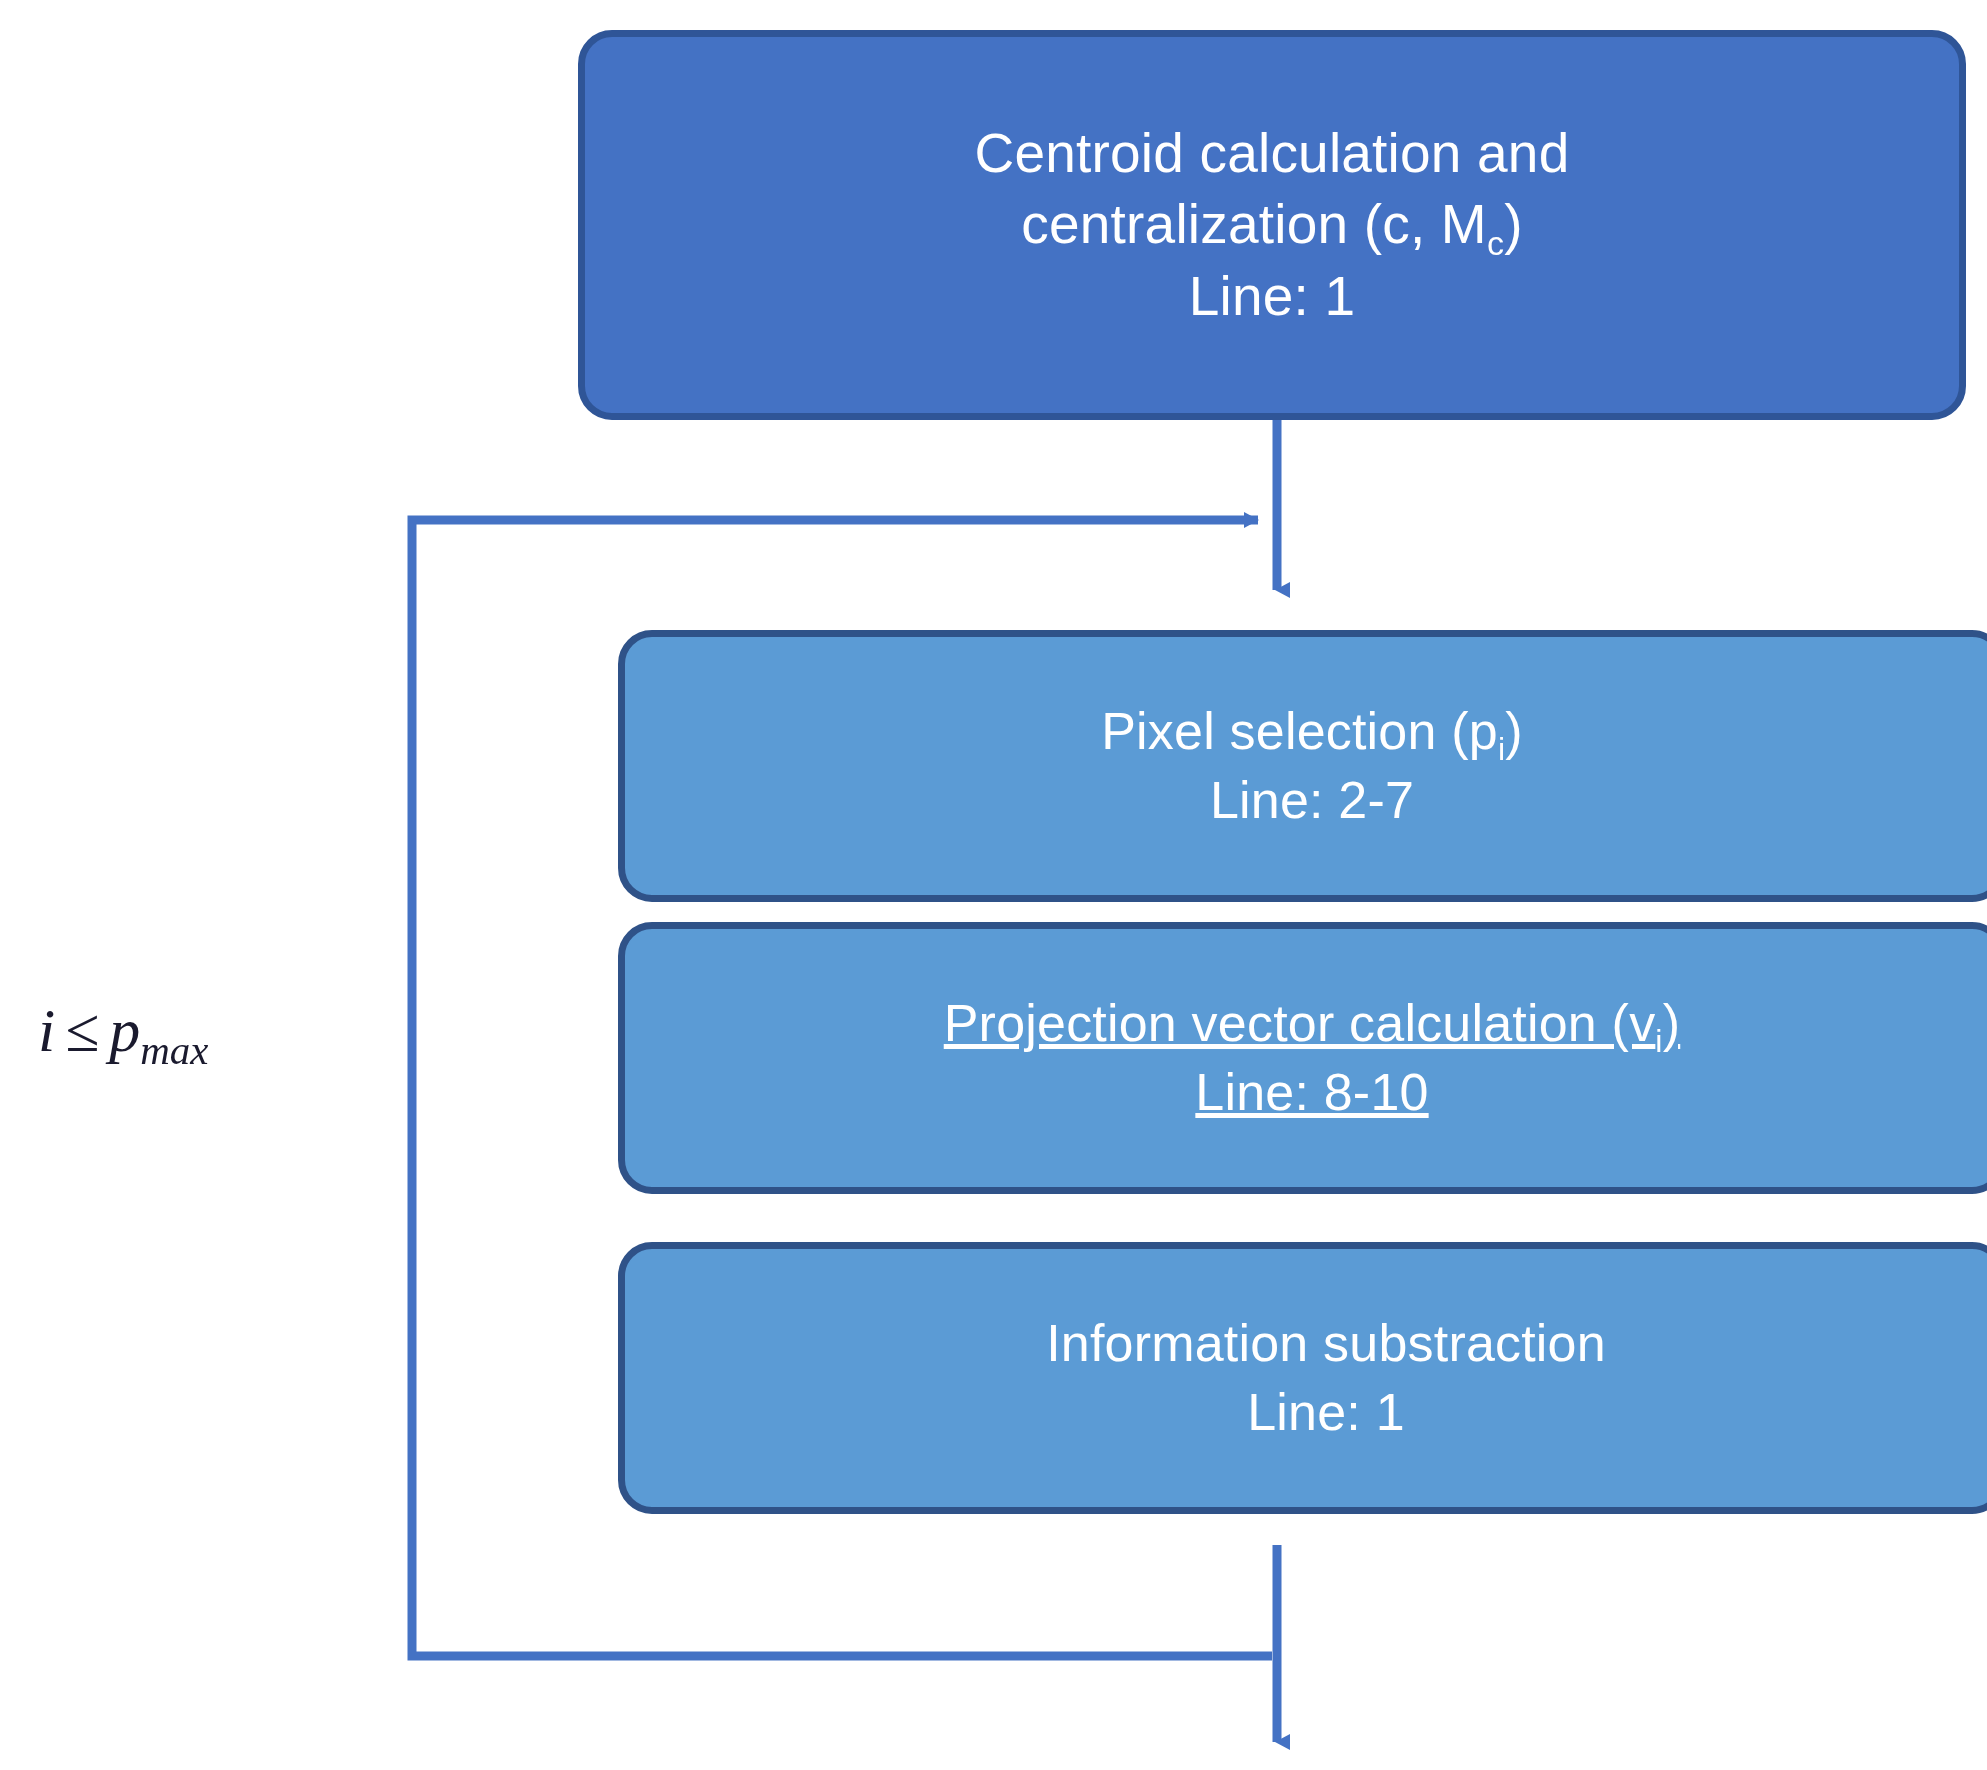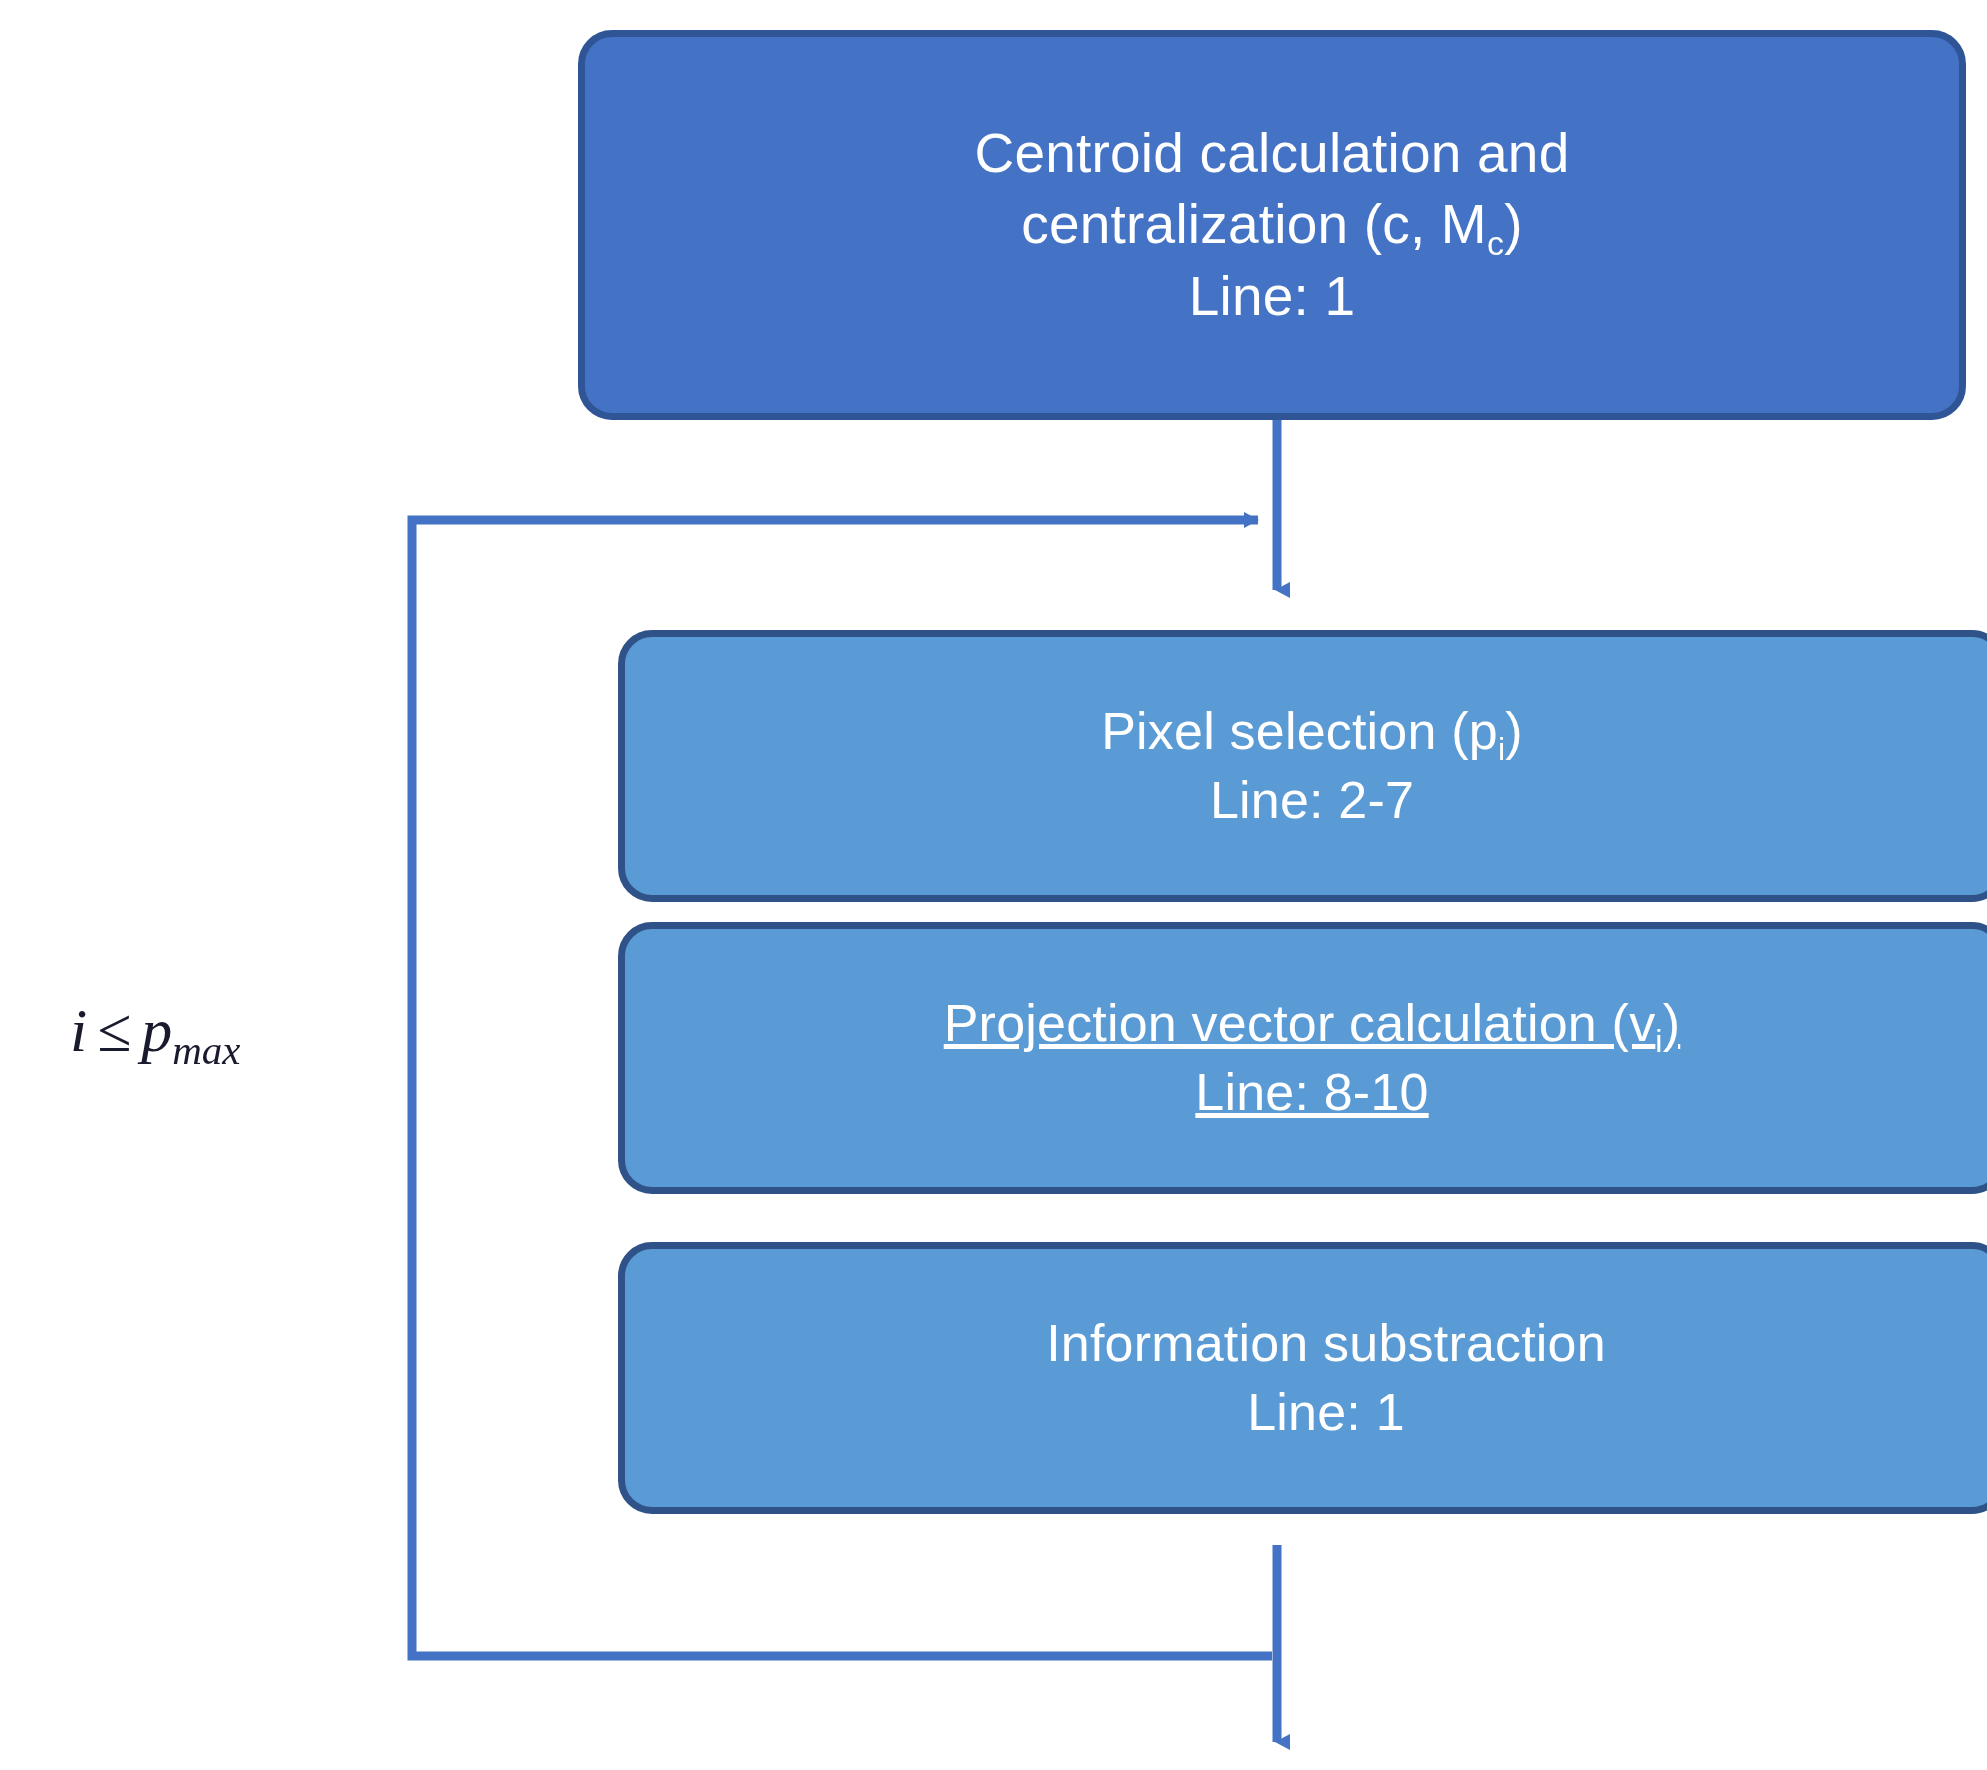--- a/index.html
+++ b/index.html
@@ -131,17 +131,17 @@
       <span>Projection vector calculation (v</span><span class="sub">i</span><span>)</span>
     </span>
     <span class="line-txt">Line: 8-10</span>
   </div>
 
   <div class="node node-step" style="left:578px; top:1242px; width:1388px; height:272px;padding-left:28px;">
     <span class="line-txt">Information substraction</span>
     <span class="line-txt">Line: 1</span>
   </div>
 
-  <div class="loop-label" style="left:38px; top:995px;margin-left:32px;">
+  <div class="loop-label" style="left:38px; top:995px;">
     <span>i</span><span class="lbl-op">≤</span><span>p</span><span class="lbl-sub">max</span>
   </div>
 
 </div>
 
 </body></html>

